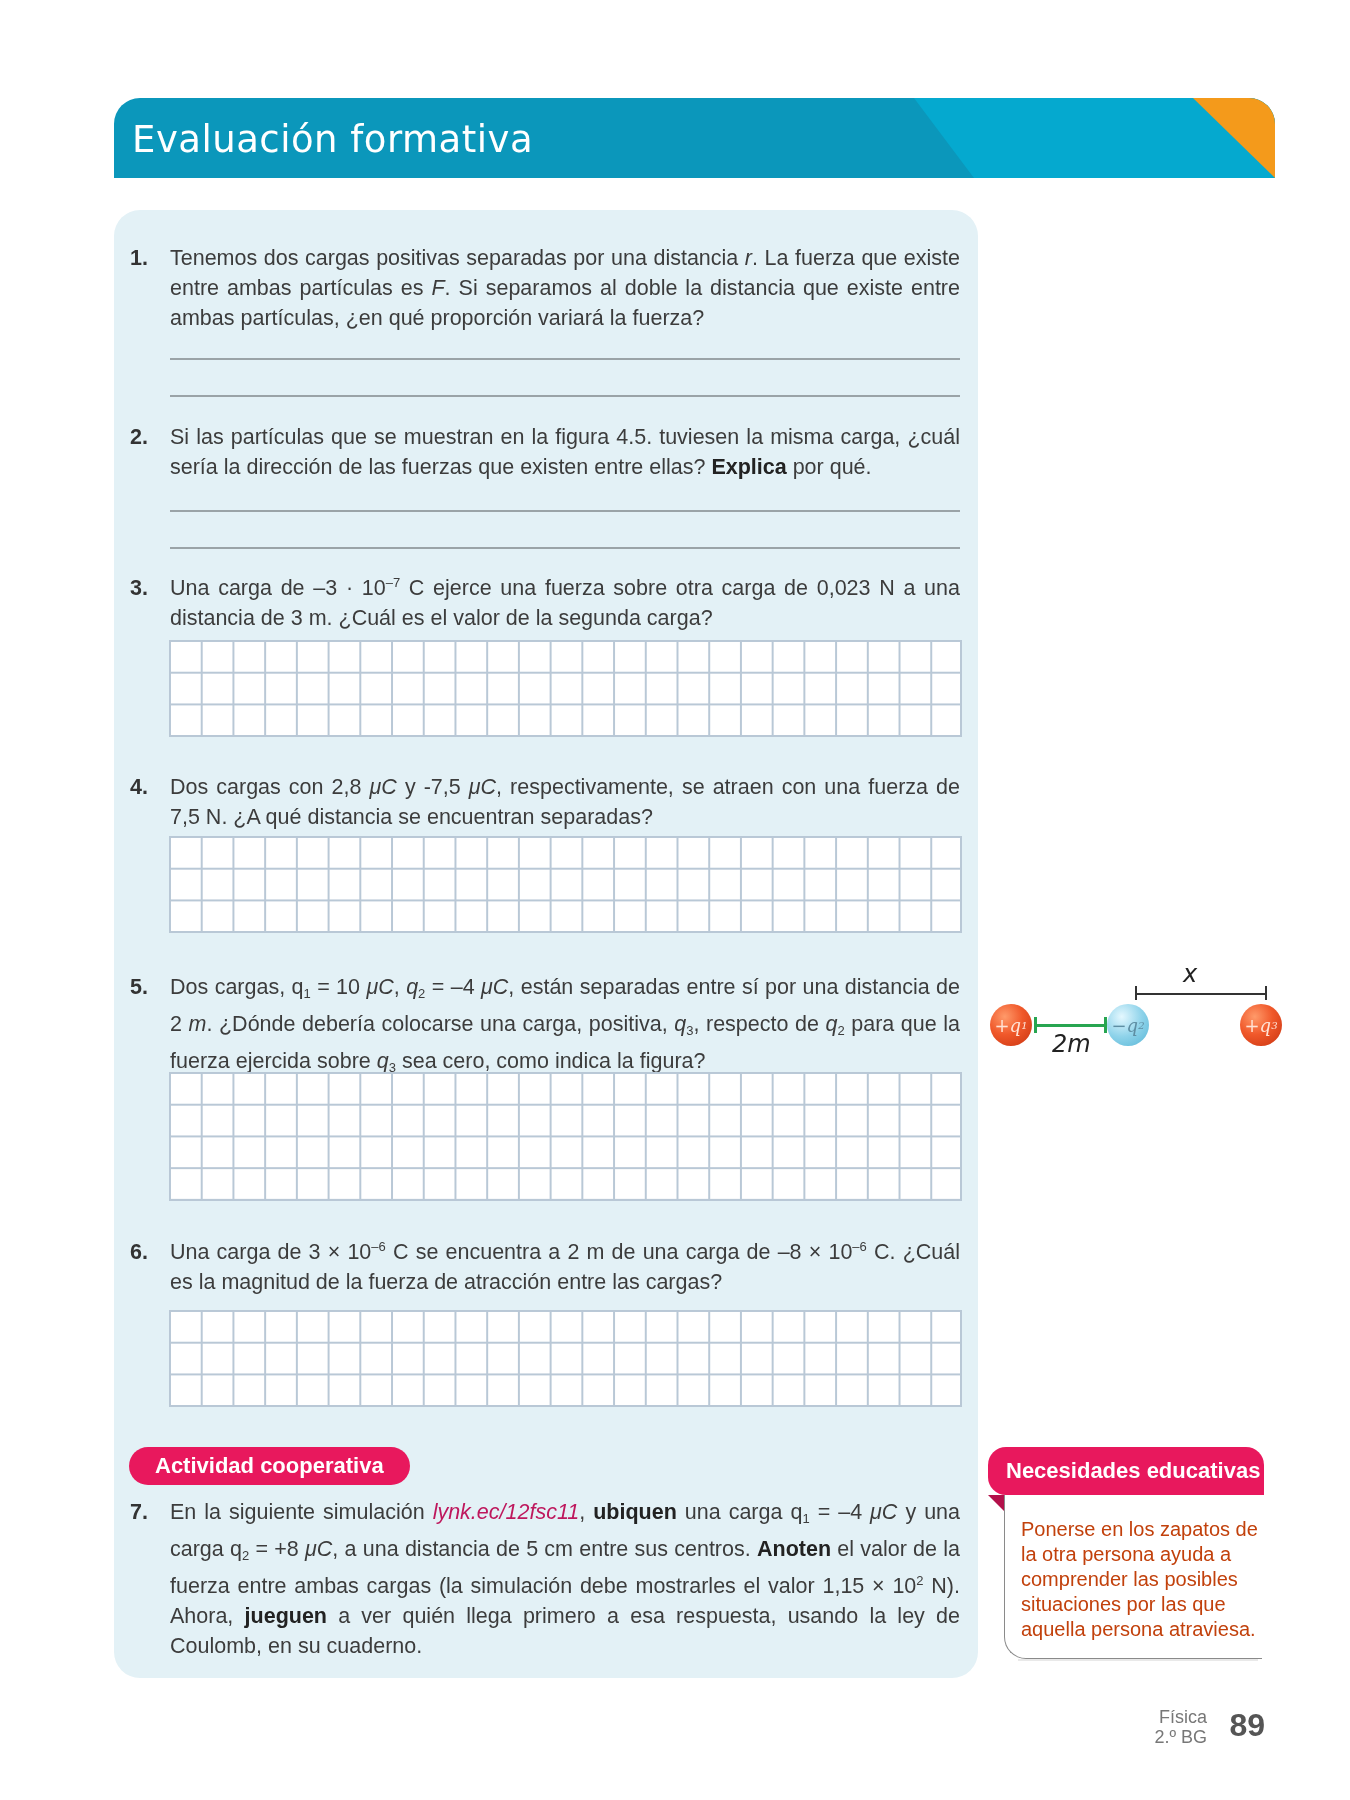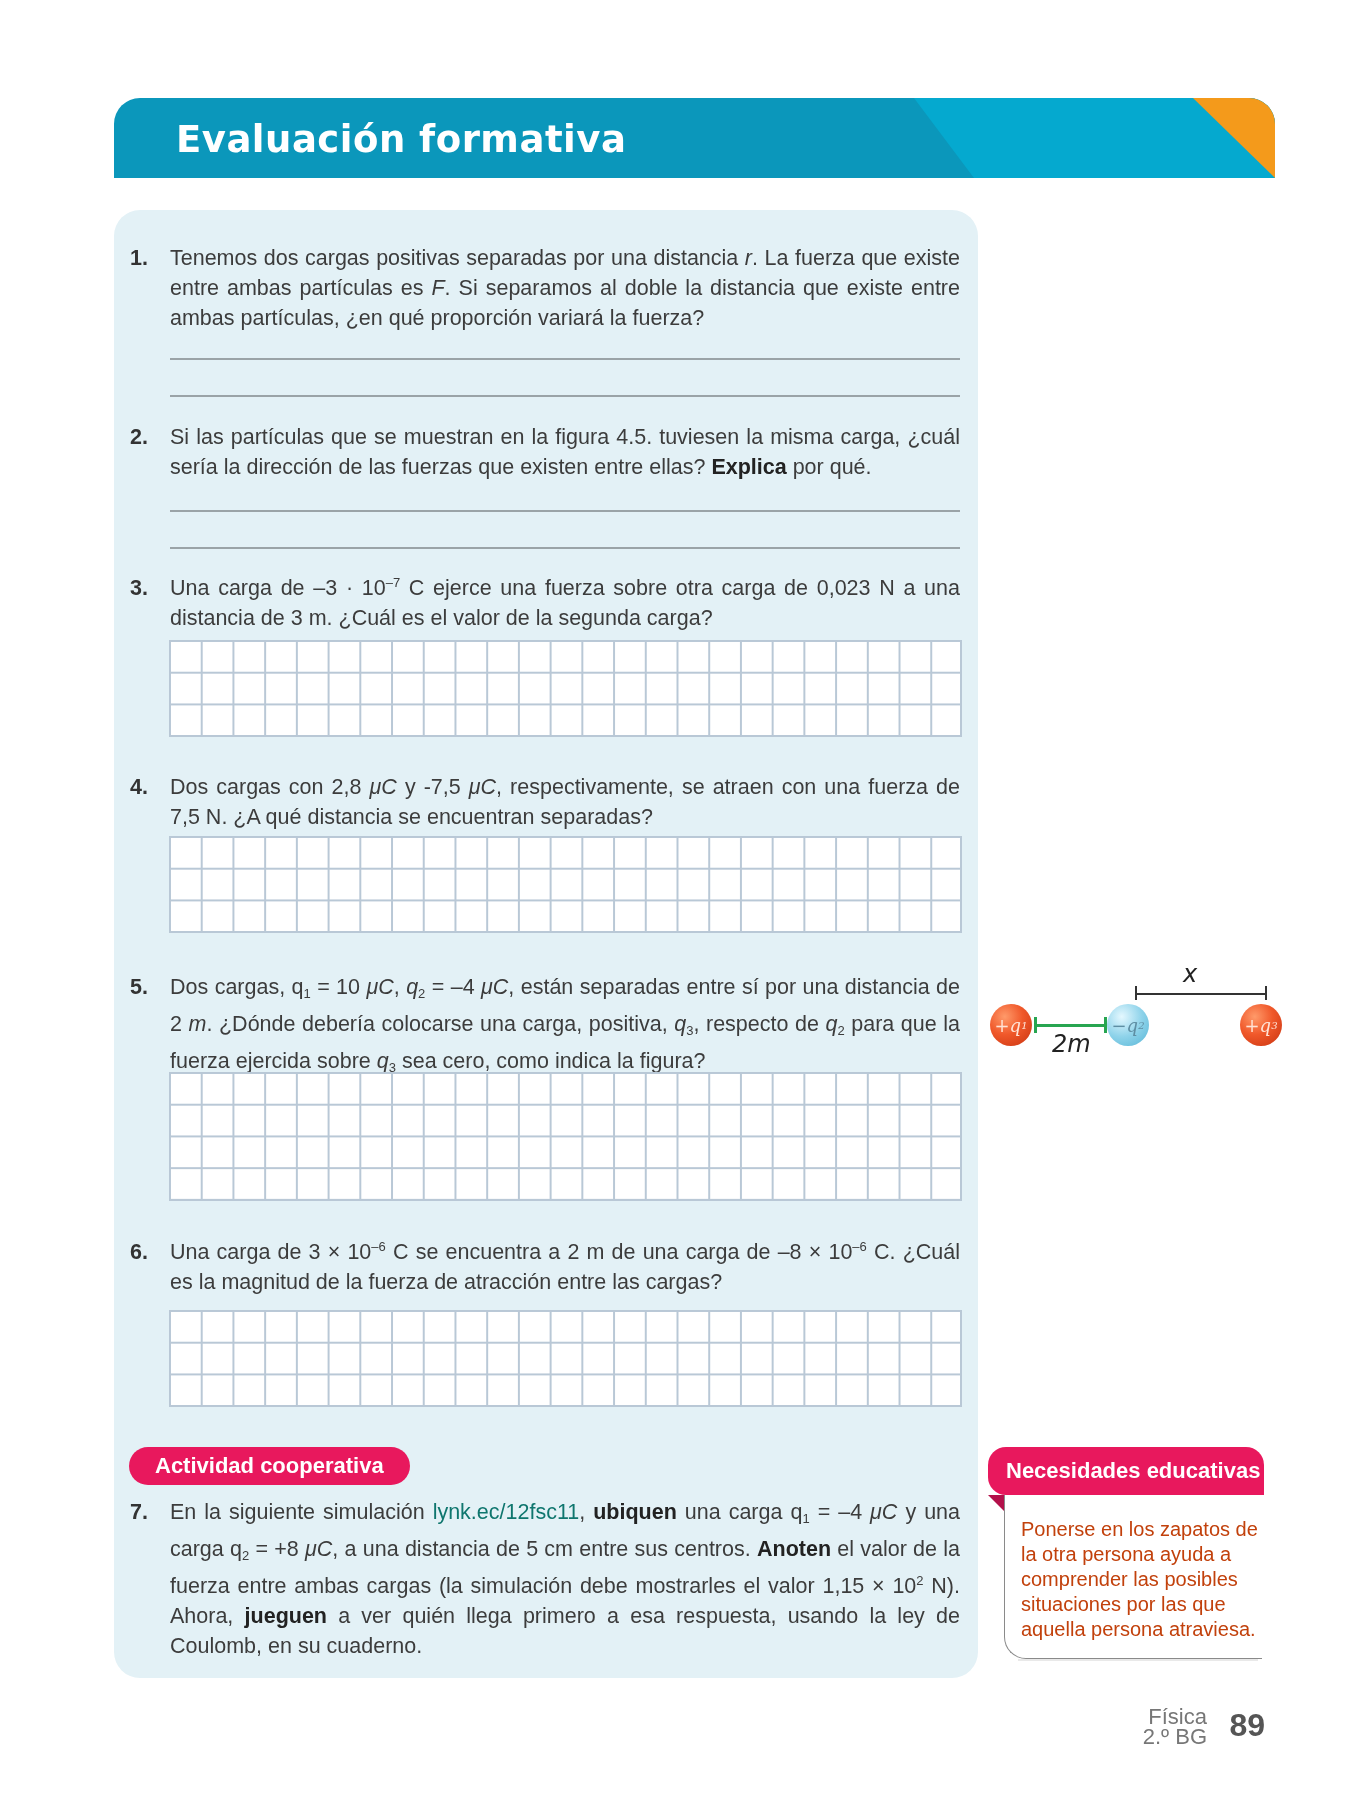--- a/index.html
+++ b/index.html
@@ -3,36 +3,36 @@
 <meta charset="utf-8">
 <style>
   * { box-sizing: border-box; margin: 0; padding: 0; }
   html, body { width: 1350px; height: 1800px; background: #ffffff; }
   body { position: relative; font-family: "Liberation Sans", "DejaVu Sans", sans-serif; color: #3a3a3a; overflow: hidden; }
 
   
   .header { position: absolute; left: 114px; top: 98px; width: 1161px; height: 80px; border-radius: 26px 26px 0 0; overflow: hidden; background: #0b97bb; }
   .header .band { position: absolute; top: 0; left: 800px; width: 400px; height: 80px; background: #05a9cf; clip-path: polygon(0 0, 100% 0, 100% 100%, 60px 100%); }
   .header .corner { position: absolute; top: 0; right: 0; width: 82px; height: 80px; background: #f49a1b; clip-path: polygon(0 0, 100% 0, 100% 100%); }
-  .header .title { position: absolute; left: 18px; top: 20px; font-size: 37px; color: #ffffff; letter-spacing: 0.5px; font-family: "DejaVu Sans", sans-serif; font-weight: bold; margin-left: 44px; }
+  .header .title { position: absolute; left: 18px; top: 20px; font-size: 37px; color: #ffffff; letter-spacing: 0.5px; font-family: "DejaVu Sans", sans-serif; font-weight: normal; }
   .header .dua { position: absolute; right: 74px; top: 12px; width: 220px; text-align: center; color: #ffffff; }
   .header .dua .dua-title { font-size: 25px; font-weight: bold; line-height: 28px; }
   .header .dua .dua-sub { font-size: 22px; font-weight: bold; line-height: 28px; }
 
   
   .panel { position: absolute; left: 114px; top: 210px; width: 864px; height: 1468px; background: #e3f1f6; border-radius: 26px; }
 
   .q { position: absolute; left: 16px; width: 830px; font-size: 21.5px; line-height: 30px; color: #3c3c3c; font-family: "Liberation Sans", sans-serif; text-align: justify; }
   .q .num { position: absolute; left: 0; top: 0; font-weight: bold; color: #333; }
   .q .txt { display: block; margin-left: 40px; }
   .q i { font-style: italic; }
   .q b { font-weight: bold; color: #222; margin-top: 20px; }
   .q sub { font-size: 13px; vertical-align: -4px; }
   .q sup { font-size: 13px; vertical-align: 8px; line-height: 0; }
-  .q .link { color: #0f766e; }
+  .q .link { color: #be185d; font-style: italic; }
 
   .ans-line { position: absolute; left: 56px; width: 790px; height: 1.5px; background: #9aa3a7; }
 
   .grid { position: absolute; left: 55px; width: 793px; background-color: #ffffff;
     background-image:
       linear-gradient(to right, #b9c8d6 2px, transparent 2px),
       linear-gradient(to bottom, #b9c8d6 2px, transparent 2px);
     background-size: 31.72px 31.72px;
     border-right: 2px solid #b9c8d6; border-bottom: 2px solid #b9c8d6; }
 
@@ -53,21 +53,21 @@
   
   .needs { position: absolute; left: 988px; top: 1447px; width: 278px; height: 216px; }
   .needs .tab { position: absolute; left: 0; top: 0; width: 276px; height: 48px; background: #e8185d; border-radius: 18px 18px 0 18px; color: #fff; font-weight: bold; font-size: 22px; line-height: 48px; padding-left: 18px; }
   .needs .fold { position: absolute; left: 0; top: 48px; width: 16px; height: 16px; background: #b3104a; clip-path: polygon(0 0, 100% 0, 100% 100%); }
   .needs .body { position: absolute; left: 16px; top: 48px; width: 258px; height: 164px; border-left: 1.5px solid #8a8a8a; border-bottom: 1.5px solid #8a8a8a; border-bottom-left-radius: 22px; background: #fff; }
   .needs .body .txt { position: absolute; left: 16px; top: 22px; width: 240px; font-size: 20px; line-height: 25px; color: #c2410c; }
   .needs .shadow { position: absolute; left: 30px; top: 212px; width: 240px; height: 2px; background: #e9e9e9; }
 
   
   .footer { position: absolute; left: 1120px; top: 1705px; width: 160px; height: 50px; }
-  .footer .subject { position: absolute; right: 73px; top: 2px; text-align: right; font-size: 22px; line-height: 20px; color: #777; }
+  .footer .subject { position: absolute; right: 73px; top: 2px; text-align: right; font-size: 18px; line-height: 20px; color: #777; }
   .footer .page { position: absolute; right: 15px; top: 2px; font-size: 32px; font-weight: bold; color: #555; }
 </style>
 </head>
 <body>
 
 <div class="header">
   <div class="band"></div>
   <div class="corner"></div>
   <div class="title">Evaluación formativa</div>
 </div>

